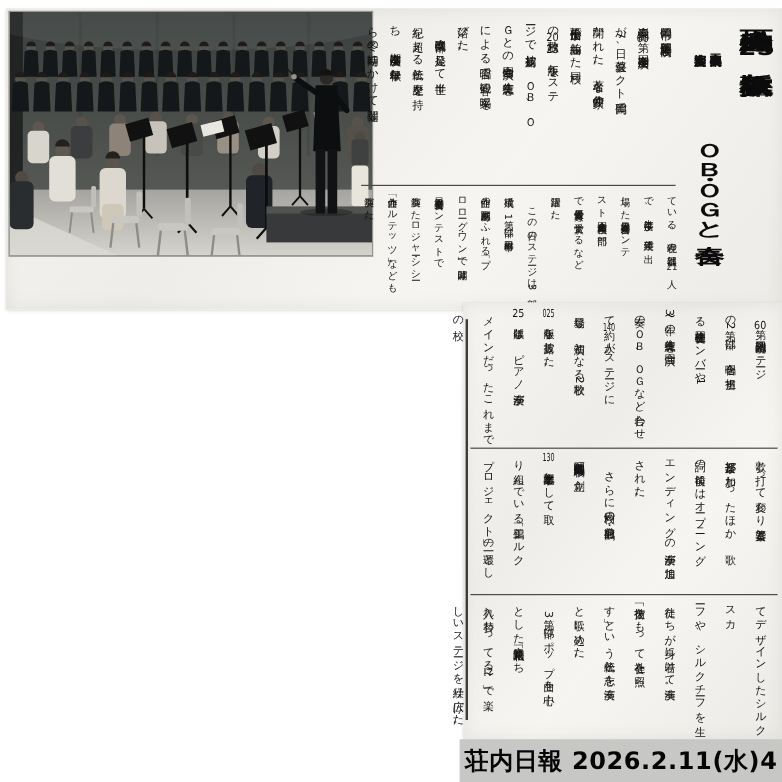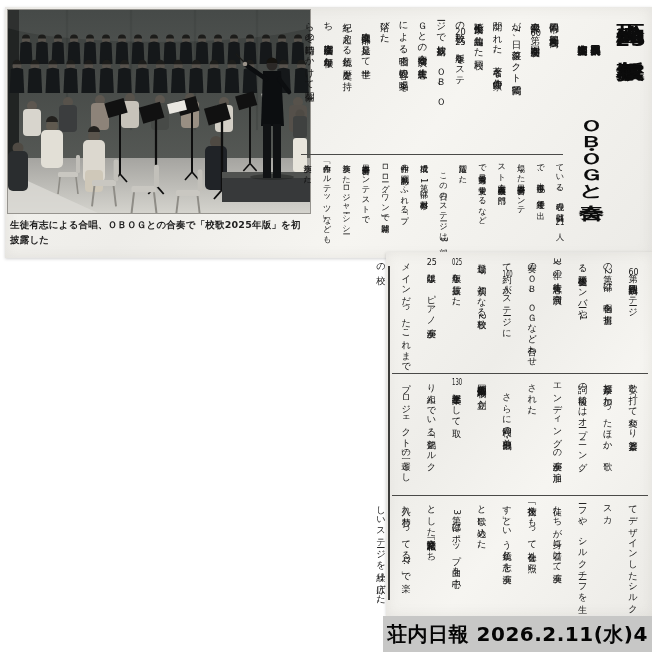--- a/index.html
+++ b/index.html
@@ -253,22 +253,20 @@
         <line x1="258" y1="69" x2="238" y2="55" stroke="#0c0e10" stroke-width="4.5" stroke-linecap="round"></line>
         <circle cx="237" cy="54" r="2.3" fill="#9a9289"></circle>
         <line x1="236" y1="52" x2="228" y2="44" stroke="#1a1a18" stroke-width="1.2"></line>
         <line x1="271" y1="69" x2="281" y2="82" stroke="#0c0e10" stroke-width="4.5" stroke-linecap="round"></line>
         <rect x="255" y="114" width="8" height="54" fill="#101214"></rect>
         <rect x="265" y="114" width="8" height="54" fill="#101214"></rect>
       </g>
     </svg>
   </div>
 
-  <div class="caption">生徒有志による合唱、ＯＢＯＧとの合奏で「校歌2025年版」を初
-披露した</div>
 
   <div class="vtext hl-main">松下氏編曲　<span class="tcy">25</span>年版校歌披露</div>
   <div class="vtext hl-kicker">鶴工高吹奏楽<br>定期演奏会</div>
   <div class="vtext hl-sub">ＯＢ・ＯＧと合奏</div>
 
   <div class="vtext band band-a">鶴岡市の鶴岡工業高校吹<br>奏楽部の第<span class="tcy">60</span>回定期演奏会<br>が7日、荘銀タクト鶴岡で<br>開かれた。著名な作曲家の<br>松下倫士氏が編曲した同校<br>の校歌<span class="tcy">20</span><span class="tcy">25</span>年版をステ<br>ージで初披露し、ＯＢ、Ｏ<br>Ｇとの合同演奏や生徒有志<br>による合唱で観客の喝采を<br>浴びた。<br>　吹奏楽部は発足して半世<br>紀を超える伝統と歴史を持<br>ち、定期演奏会は毎年秋か<br>ら冬の時期にかけて開催し</div>
   <div class="rule rule-ab"></div>
   <div class="vtext band band-b">ている。現在の部員は<span class="tcy">21</span>人<br>で、本年度は6年連続で出<br>場した日本管楽合奏コンテ<br>スト全国大会高校生Ｓ部門<br>で最優秀賞を受賞するなど<br>活躍した。<br>　この日のステージは3部<br>構成で、第1部は田村修平<br>作曲の躍動感あふれる「プ<br>ロローグ・ワン」で幕開け。<br>日本管楽合奏コンテストで<br>演奏したロジャー・シシー<br>作曲「カルテッツ」なども<br>演奏した。</div>
 </div>
 

